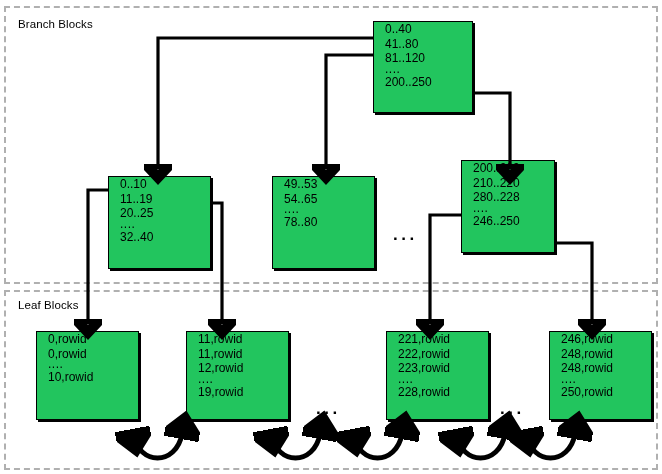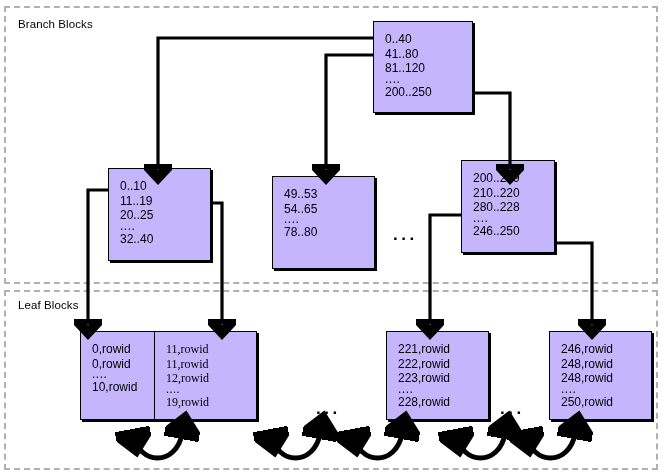--- a/index.html
+++ b/index.html
@@ -17,40 +17,40 @@
 
   .region-label{
     position:absolute;font-size:11.5px;font-weight:normal;color:#000;
     letter-spacing:0.1px;white-space:nowrap;
   }
   #label-branch{left:18px;top:18px;}
   #label-leaf{left:18px;top:299px;}
 
   
   .node{
-    position:absolute;box-sizing:border-box;background:#c4b5fd;
+    position:absolute;box-sizing:border-box;background:#22c55e;
     border:1px solid #000;
     box-shadow:2px 2px 0 0 #000;
-    padding:10px 0 0 11px;
+    padding:0 0 0 11px;
   }
   .node .line{
     font-size:12px;line-height:14.5px;color:#000;white-space:nowrap;
   }
   .node .dots{
     font-size:12px;line-height:9px;color:#000;white-space:nowrap;
     letter-spacing:0.5px;position:relative;top:-1px;
   }
 
   
   #node-root{left:373px;top:21px;width:100px;height:92px;}
-  #node-branch-0{left:108px;top:168px;width:103px;height:93px;}
+  #node-branch-0{left:108px;top:176px;width:103px;height:93px;}
   #node-branch-1{left:272px;top:176px;width:103px;height:93px;}
   #node-branch-2{left:461px;top:160px;width:94px;height:93px;}
-  #node-leaf-0{left:36px;top:331px;width:103px;height:89px;margin-left:44px;}
-  #node-leaf-1{left:154px;top:331px;width:103px;height:89px;font-family:Liberation Serif, serif;}
+  #node-leaf-0{left:36px;top:331px;width:103px;height:89px;}
+  #node-leaf-1{left:186px;top:331px;width:103px;height:89px;}
   #node-leaf-2{left:386px;top:331px;width:103px;height:89px;}
   #node-leaf-3{left:549px;top:331px;width:103px;height:89px;}
 
   
   .ellipsis{
     position:absolute;font-size:17px;font-weight:bold;color:#000;
     letter-spacing:3.5px;line-height:1;white-space:nowrap;
   }
   #ellipsis-branch{left:393px;top:226px;}
   #ellipsis-leaf-mid{left:316px;top:400px;}

